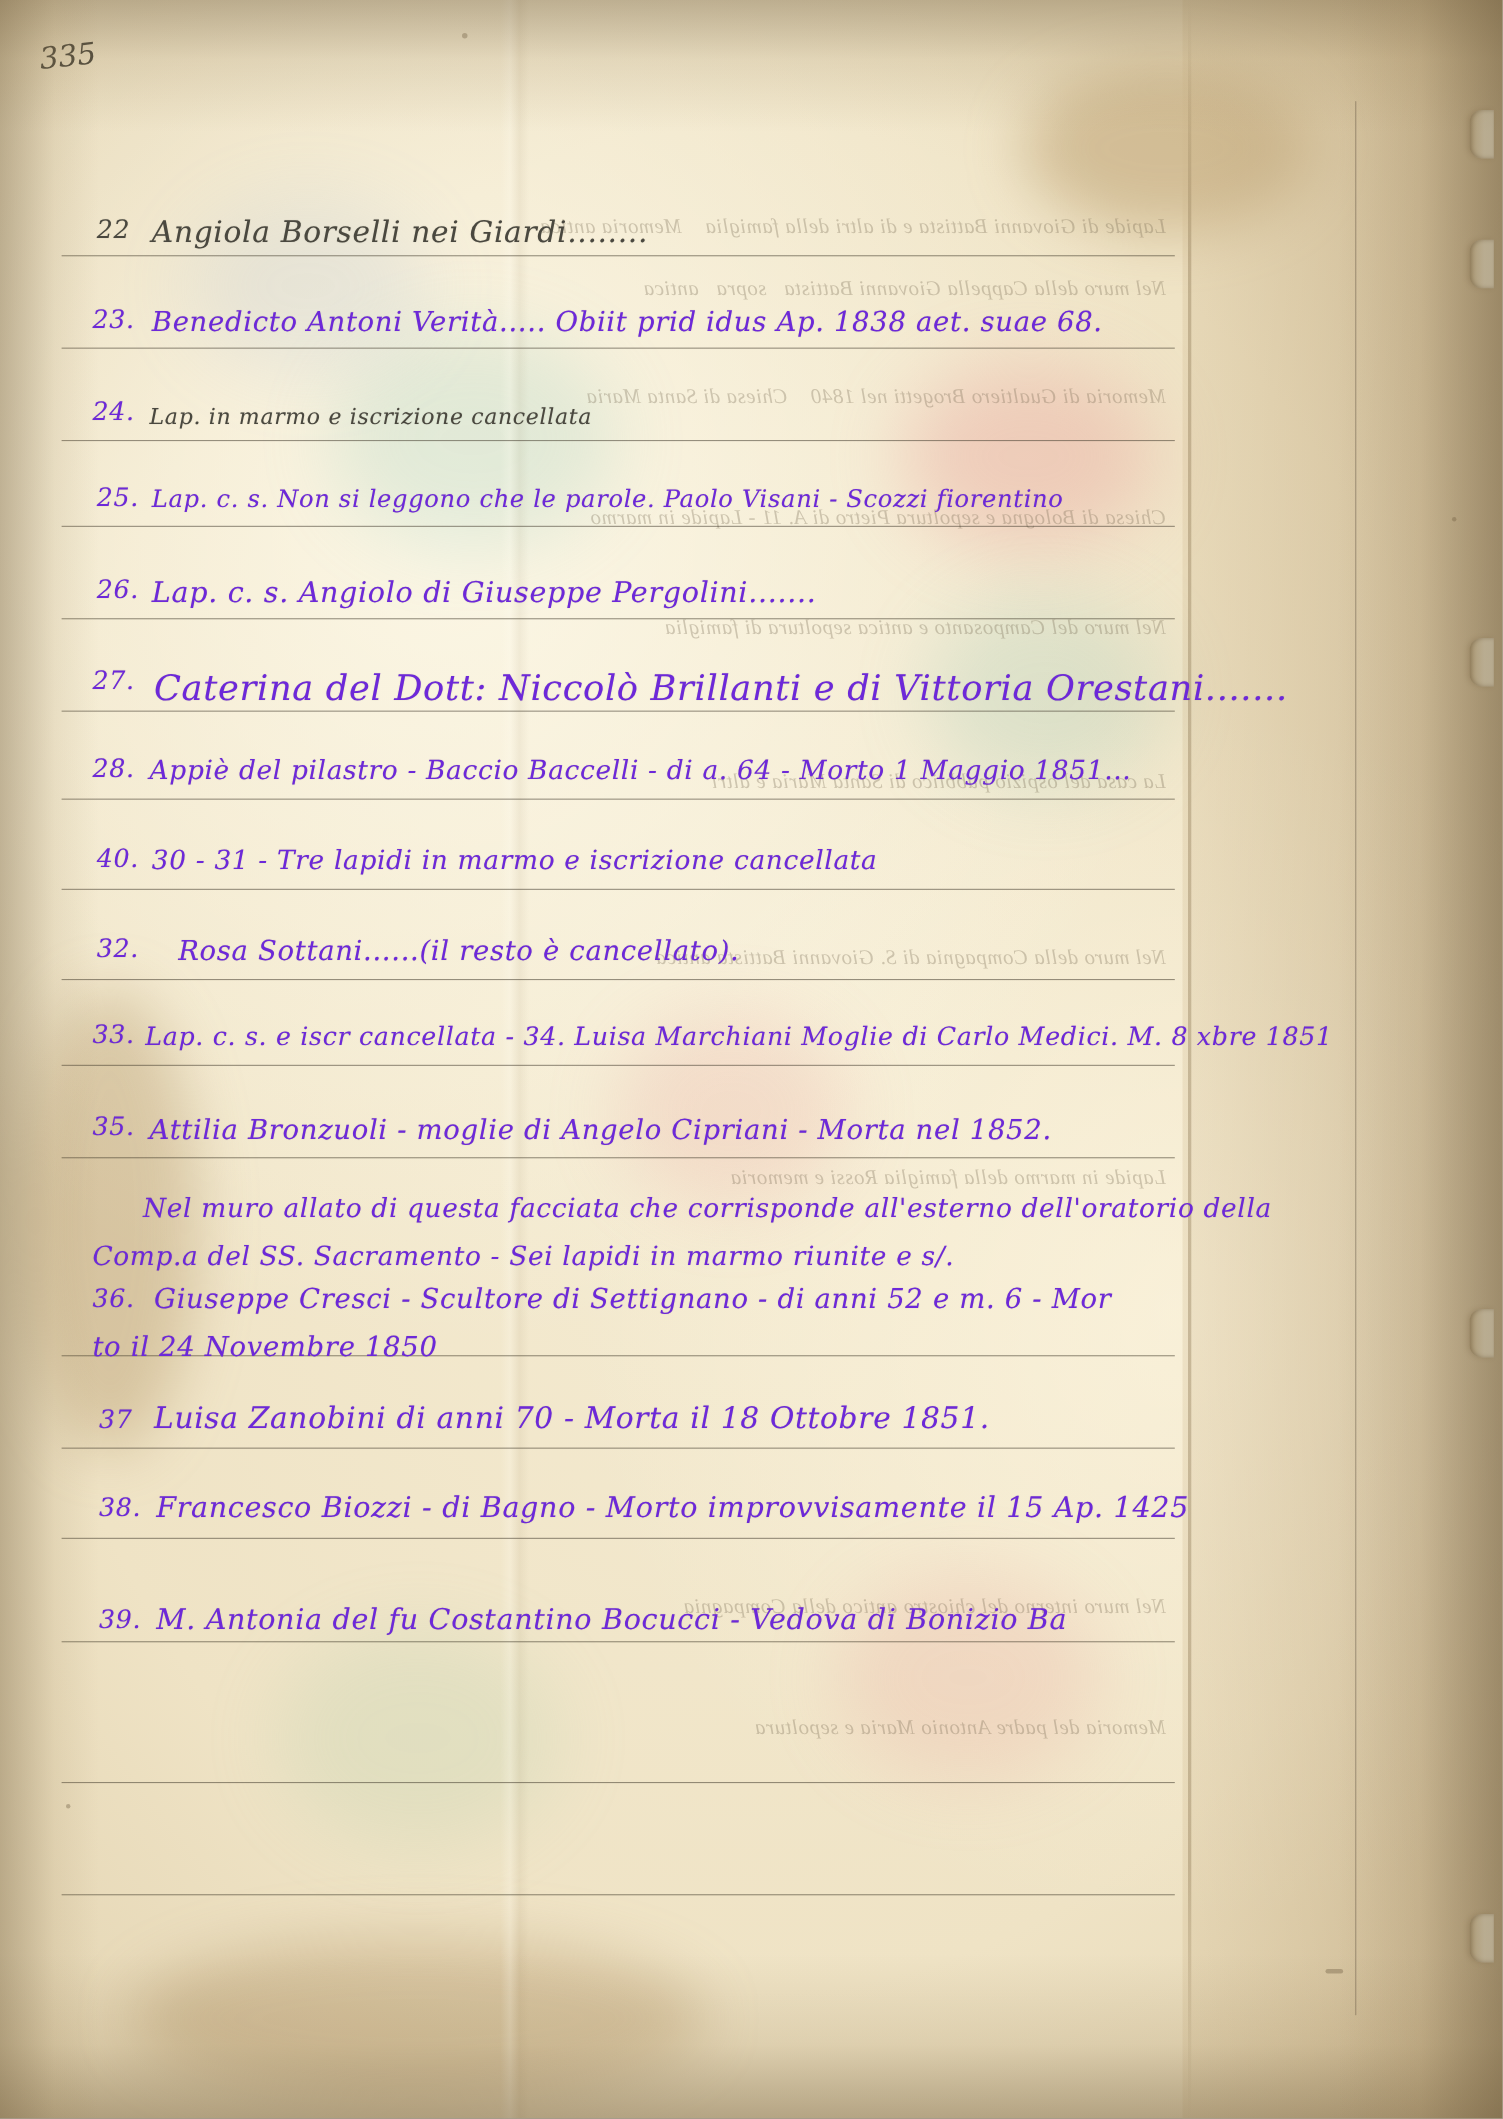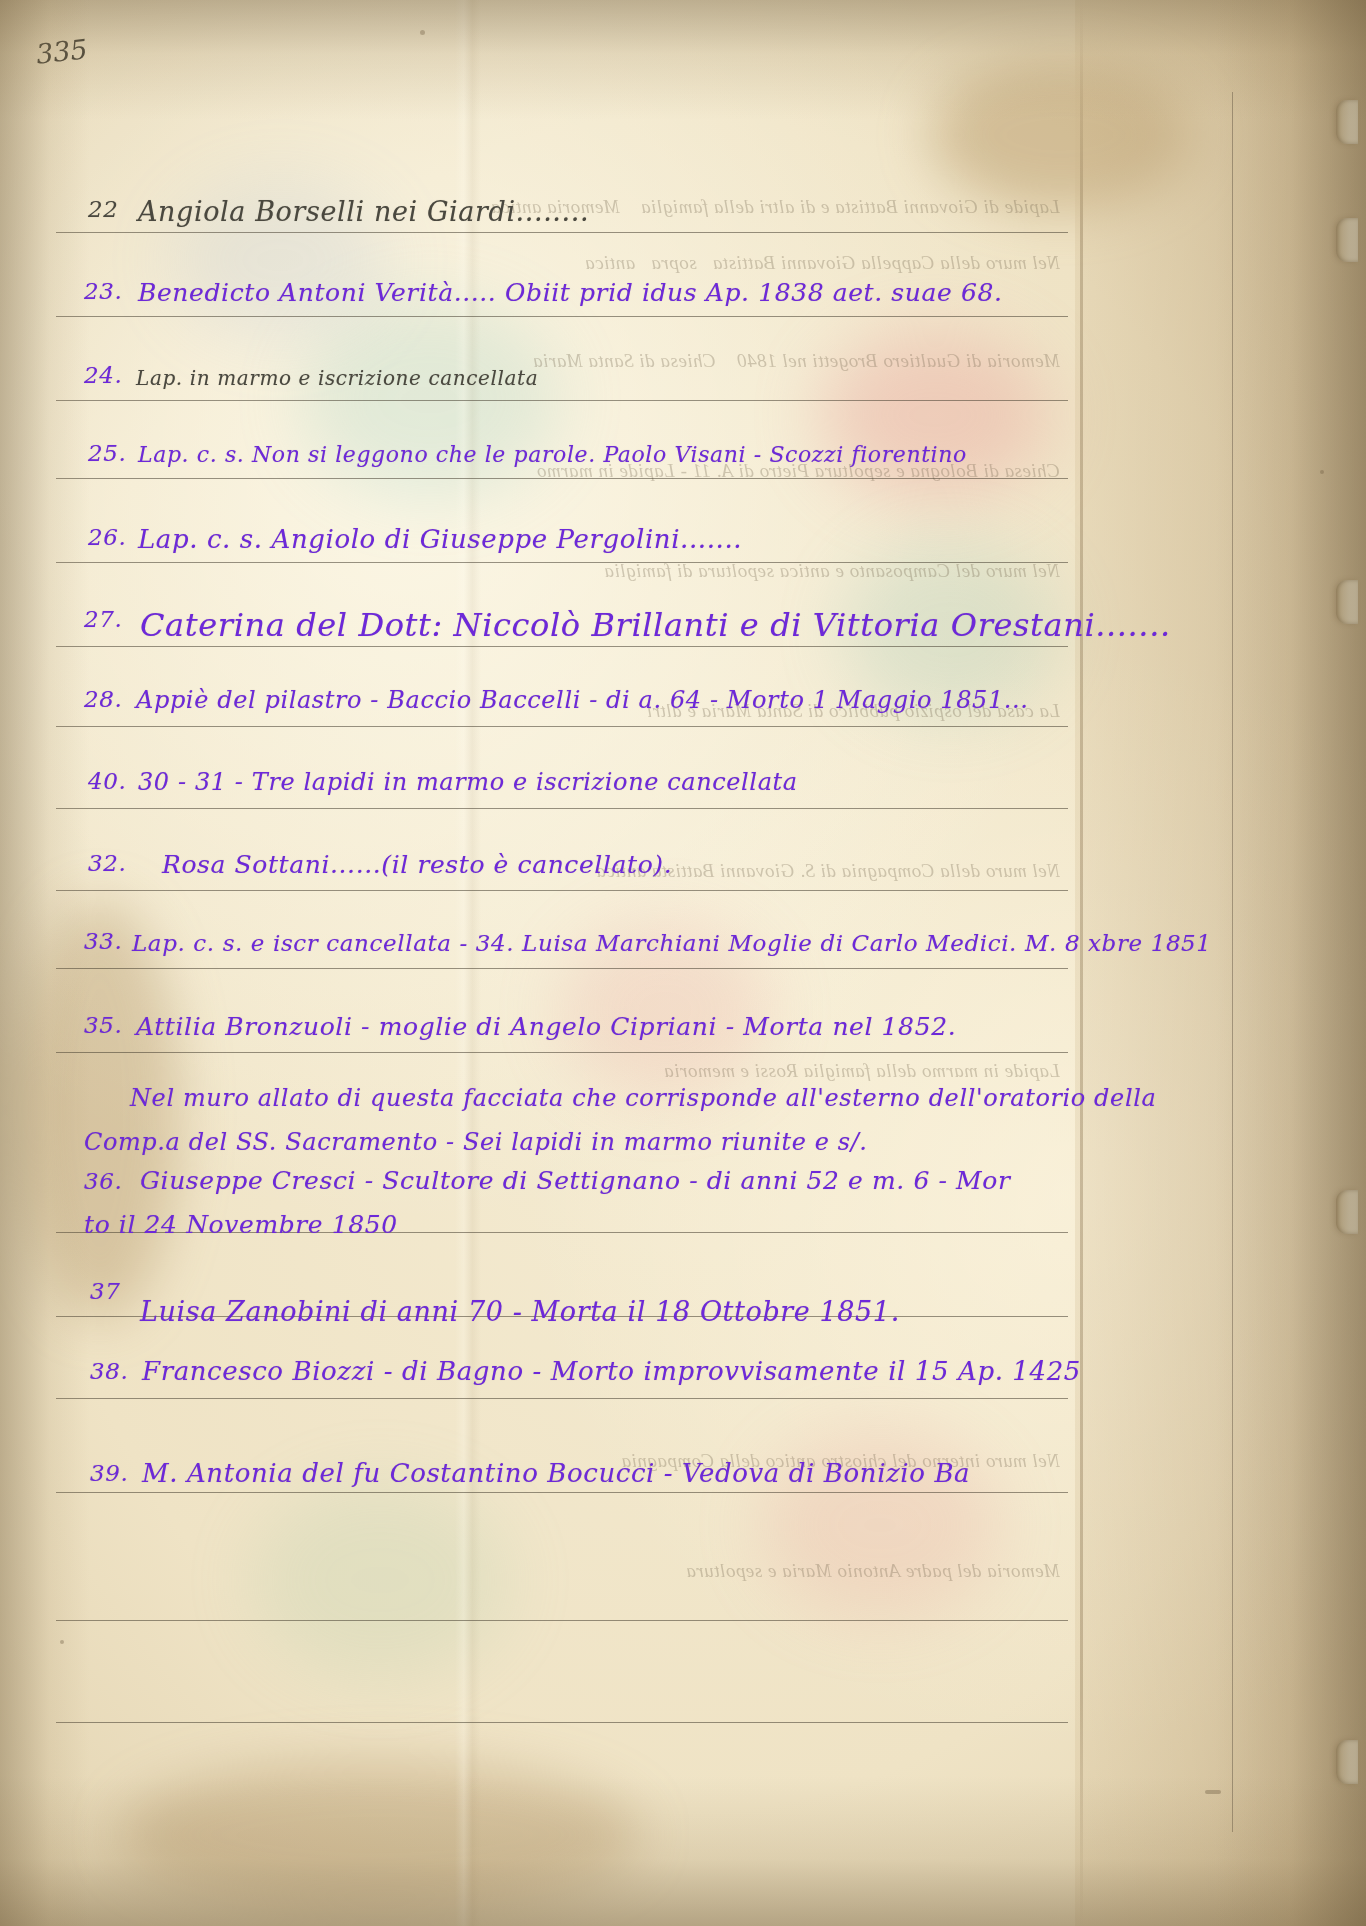--- a/index.html
+++ b/index.html
@@ -276,21 +276,21 @@
   <div>
     <span class="hw" style="left:130px;top:1084px;font-size:24px;">Nel muro allato di questa facciata che corrisponde all'esterno dell'oratorio della</span>
     <span class="hw" style="left:84px;top:1128px;font-size:24px;">Comp.a del SS. Sacramento -    Sei lapidi in marmo riunite e s/.</span>
     <span class="hw num" style="left:84px;top:1168px;">36.</span>
     <span class="hw" style="left:140px;top:1166px;font-size:25px;">Giuseppe Cresci - Scultore di Settignano - di anni 52 e m. 6 - Mor</span>
     <span class="hw" style="left:84px;top:1210px;font-size:25px;">to il 24 Novembre 1850</span>
   </div>
 
   <div class="entry" style="left:90px;top:1278px;width:990px;">
     <span class="hw num">37</span>
-    <span class="hw body" style="left:50px;top:-4px;font-size:27px;margin-top:22px;">Luisa Zanobini di anni 70 - Morta il 18 Ottobre 1851.</span>
+    <span class="hw body" style="left:50px;top:-4px;font-size:27px;">Luisa Zanobini di anni 70 - Morta il 18 Ottobre 1851.</span>
   </div>
 
   <div class="entry" style="left:90px;top:1358px;width:990px;">
     <span class="hw num">38.</span>
     <span class="hw body" style="left:52px;top:-2px;font-size:26px;">Francesco Biozzi - di Bagno - Morto improvvisamente il 15 Ap. 1425</span>
   </div>
 
   <div class="entry" style="left:90px;top:1460px;width:990px;">
     <span class="hw num">39.</span>
     <span class="hw body" style="left:52px;top:-2px;font-size:26px;">M. Antonia del fu Costantino Bocucci - Vedova di Bonizio Ba</span>

